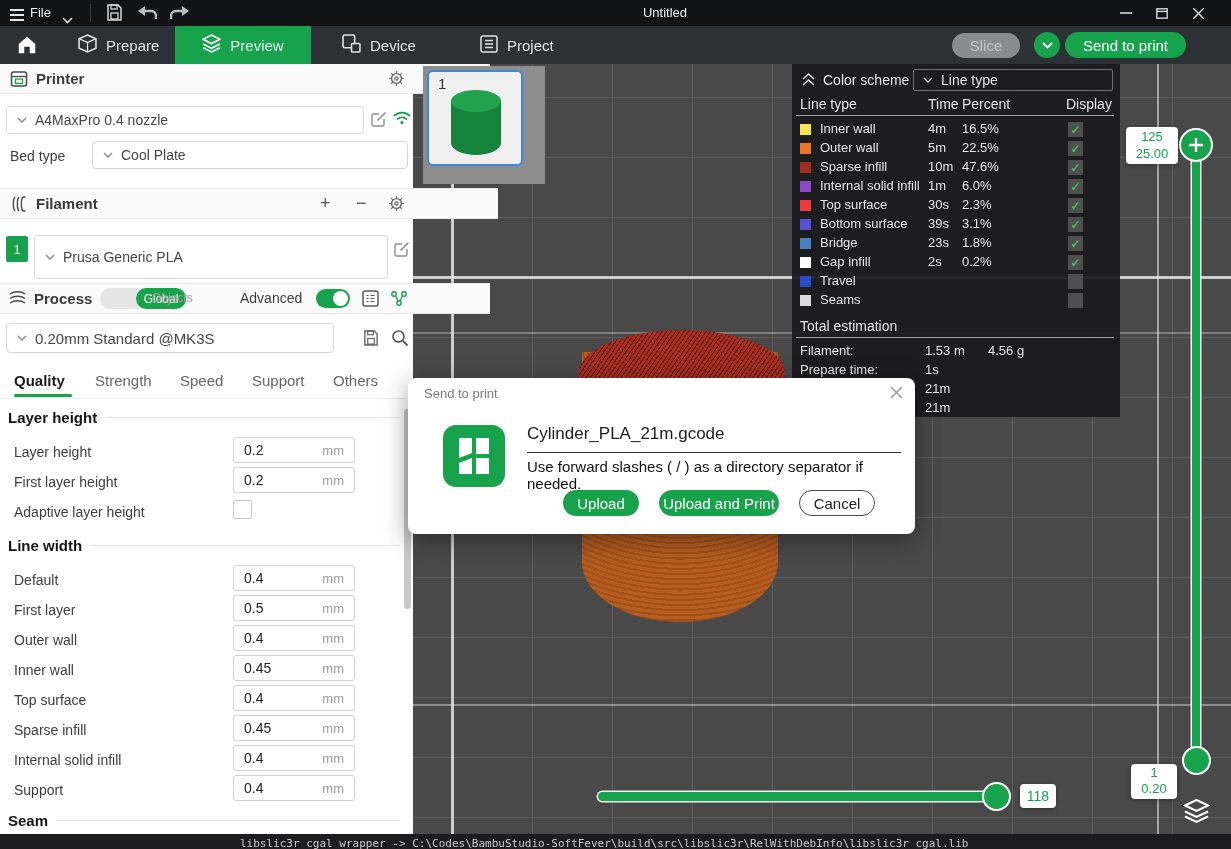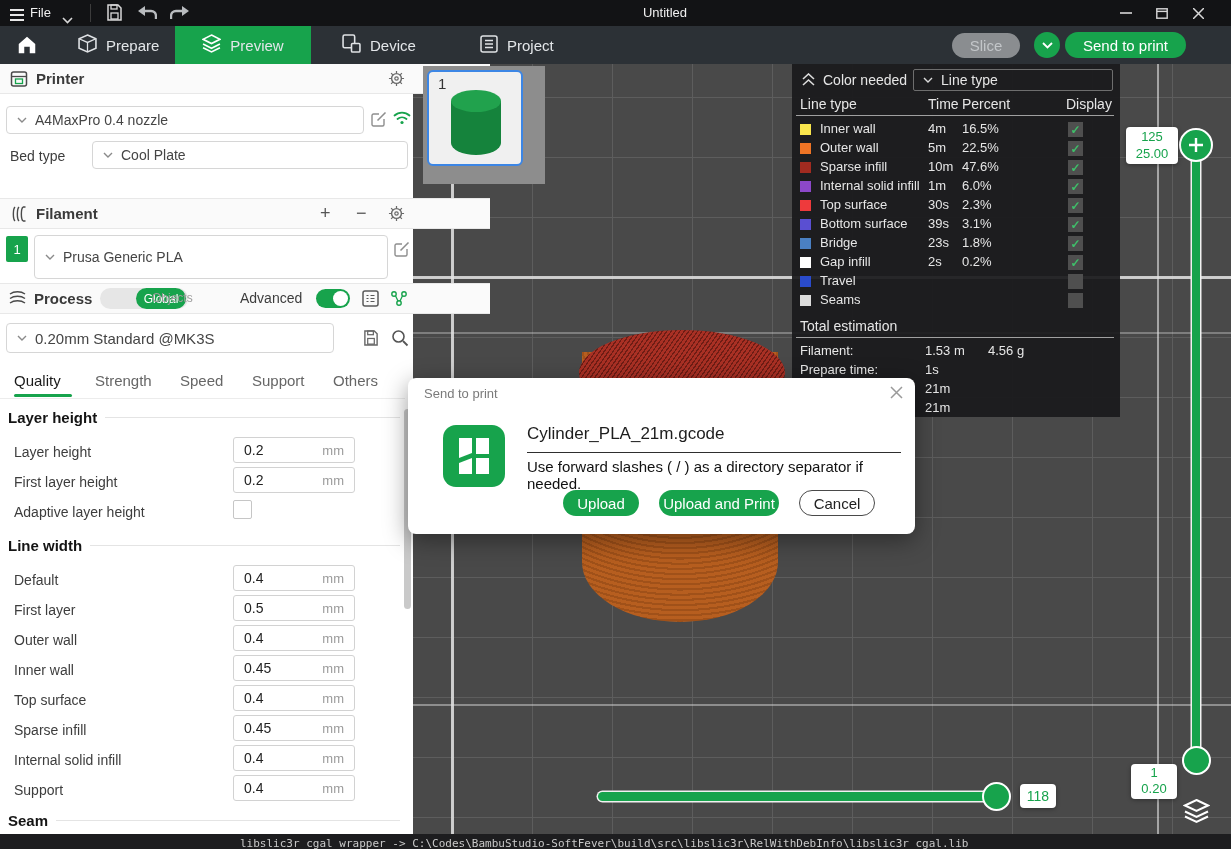--- a/index.html
+++ b/index.html
@@ -199,21 +199,21 @@
     <span class="abs" style="left:22px;top:18px;width:50px;height:22px;background:#21a24d;border-radius:50%;"></span>
   </div>
 
   <div class="legend">
     <span class="abs" style="left:10px;top:9px;">
       <svg width="13" height="13" viewBox="0 0 13 13">
           <polyline points="1,6 6.5,1 12,6" fill="none" stroke="#dcdcdc" stroke-width="1.6"></polyline>
           <polyline points="1,12 6.5,7 12,12" fill="none" stroke="#dcdcdc" stroke-width="1.6"></polyline>
         </svg>
     </span>
-    <span class="abs" style="left:31px;top:8px;font-size:14px;">Color needed</span>
+    <span class="abs" style="left:31px;top:8px;font-size:14px;">Color scheme</span>
     <div class="abs" style="left:121px;top:5px;width:200px;height:22px;border:1px solid #6e6e6e;border-radius:2px;display:flex;align-items:center;gap:8px;padding-left:9px;box-sizing:border-box;">
       <svg width="10" height="6" viewBox="0 0 10 6">
           <polyline points="1,1 5,5 9,1" fill="none" stroke="#dcdcdc" stroke-width="1.4"></polyline>
         </svg>
       <span style="font-size:14px;">Line type</span>
     </div>
     <span class="abs" style="left:8px;top:32px;font-size:14px;">Line type</span>
     <span class="abs" style="left:136px;top:32px;font-size:14px;">Time</span>
     <span class="abs" style="left:170px;top:32px;font-size:14px;">Percent</span>
     <span class="abs" style="left:274px;top:32px;font-size:14px;">Display</span>
@@ -340,21 +340,21 @@
         </svg>
     </span>
     <span class="lbl" style="left:10px;top:84px;">Bed type</span>
     <div class="combo" style="left:92px;top:77px;width:316px;height:28px;">
       <svg width="10" height="6" viewBox="0 0 10 6">
           <polyline points="1,1 5,5 9,1" fill="none" stroke="#8a8a8a" stroke-width="1.4"></polyline>
         </svg>
       <span>Cool Plate</span>
     </div>
 
-    <div class="sec-head" style="top:134px;">
+    <div class="sec-head" style="top:124px;padding-left:8px;">
       <span class="abs" style="left:10px;top:6px;">
         <svg width="18" height="18" viewBox="0 0 18 18">
             <path d="M5 2C2.8 4 2.8 14 5 16M9 2C6.8 4 6.8 14 9 16M13 2c-2.2 2-2.2 12 0 14" fill="none" stroke="#4a4a4a" stroke-width="1.4"></path>
             <path d="M13 2h2.5M13 16h2.5" stroke="#4a4a4a" stroke-width="1.4"></path>
           </svg>
       </span>
       <span class="sec-title" style="left:36px;">Filament</span>
       <span class="abs" style="left:320px;top:4px;font-size:18px;color:#555;">+</span>
       <span class="abs" style="left:356px;top:4px;font-size:18px;color:#555;">−</span>
       <span class="abs" style="left:388px;top:6px;">
@@ -427,21 +427,21 @@
         </svg>
     </span>
     <span class="abs" style="left:391px;top:265px;">
       <svg width="18" height="18" viewBox="0 0 18 18">
           <circle cx="7.5" cy="7.5" r="5.5" fill="none" stroke="#555" stroke-width="1.6"></circle>
           <path d="M12 12l4.5 4.5" stroke="#555" stroke-width="1.8"></path>
         </svg>
     </span>
 
     <div class="abs" style="left:0;top:302px;width:405px;height:32px;border-bottom:1px solid #ececec;">
-      <span class="tab" style="left:14px;top:6px;color:#1a1a1a;font-weight:normal;">Quality</span>
+      <span class="tab" style="left:14px;top:6px;color:#1a1a1a;font-weight:bold;">Quality</span>
       <span class="tab" style="left:95px;top:6px;">Strength</span>
       <span class="tab" style="left:180px;top:6px;">Speed</span>
       <span class="tab" style="left:252px;top:6px;">Support</span>
       <span class="tab" style="left:333px;top:6px;">Others</span>
       <span class="abs" style="left:14px;top:28px;width:58px;height:3px;background:#17a34c;border-radius:2px;"></span>
     </div>
 
     <div class="abs" style="left:404px;top:345px;width:7px;height:200px;background:#c9c9c9;border-radius:4px;"></div>
 
     <div class="grp" style="top:345px;">

